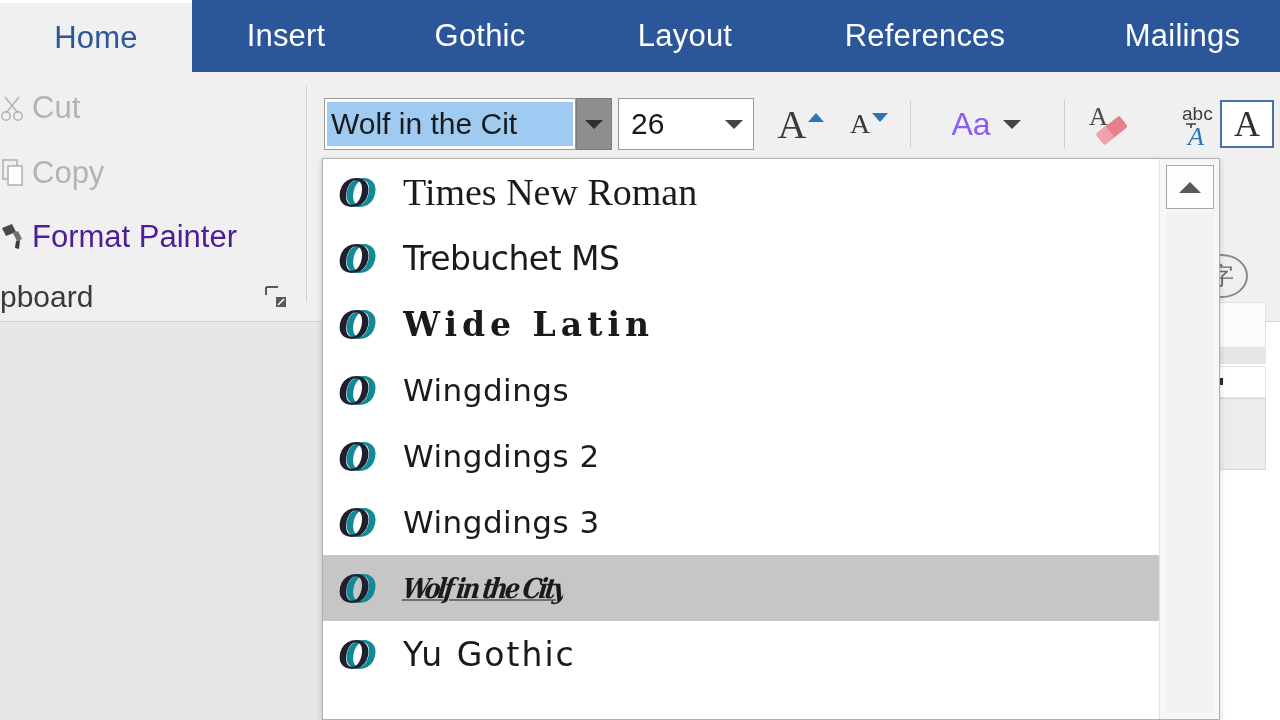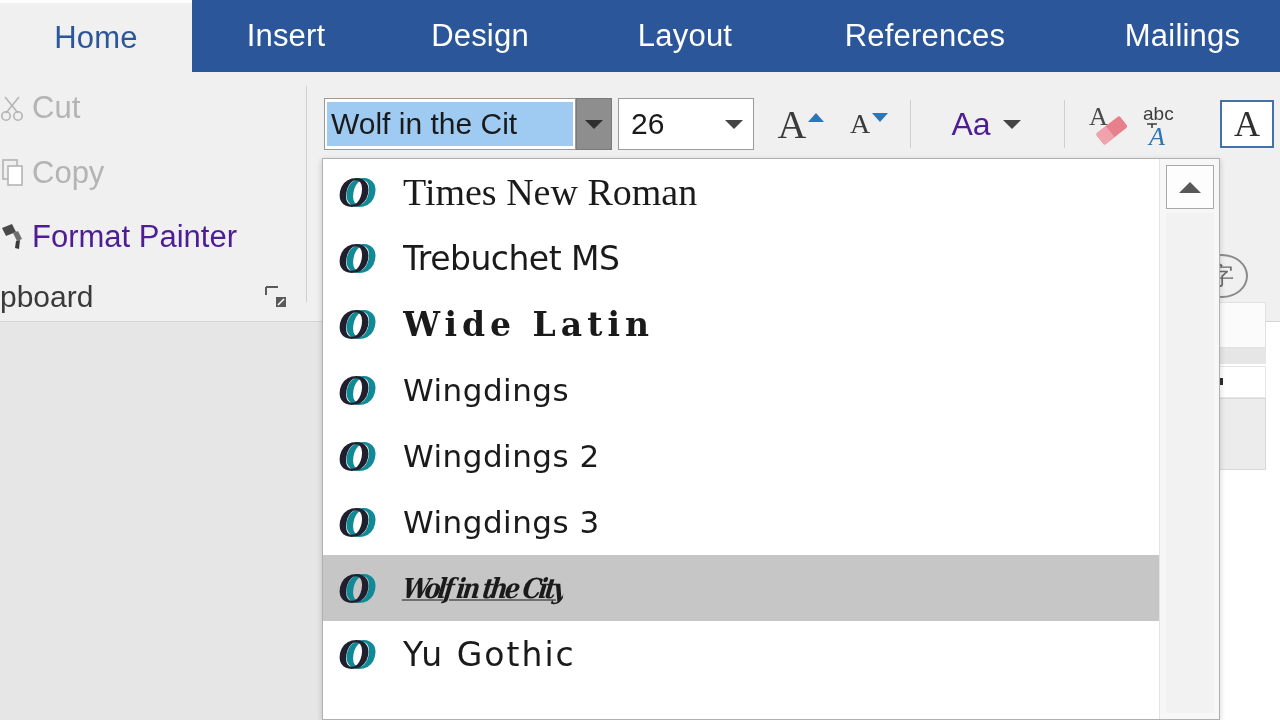--- a/index.html
+++ b/index.html
@@ -183,40 +183,40 @@
     width: 1px; height: 48px;
     background: #cfcfcf;
   }
 
   .grow-font  { left: 452px; width: 62px; }
   .shrink-font{ left: 520px; width: 62px; }
   .sep-1      { left: 592px; }
   .change-case{ left: 602px; width: 132px; }
   .sep-2      { left: 746px; }
   .clear-fmt  { left: 758px; width: 66px; }
-  .phonetic   { left: 810px; width: 66px; }
+  .phonetic   { left: 849px; width: 66px; }
   .char-border{ left: 898px; width: 62px; }
 
   .bigA { font-size: 40px; color: #3b3b3b; font-family: "Liberation Serif", serif; }
   .smallA { font-size: 28px; color: #3b3b3b; font-family: "Liberation Serif", serif; }
   .tri-up {
     width: 0; height: 0;
     border-left: 8px solid transparent;
     border-right: 8px solid transparent;
     border-bottom: 9px solid #2e75b6;
     margin-left: 2px; margin-bottom: 14px;
   }
   .tri-dn {
     width: 0; height: 0;
     border-left: 8px solid transparent;
     border-right: 8px solid transparent;
     border-top: 9px solid #2e75b6;
     margin-left: 2px; margin-bottom: 14px;
   }
-  .aa-text { font-size: 32px; color: #4c1d95; margin-right: 12px; }
+  .aa-text { font-size: 32px; color: #8b5cf6; margin-right: 12px; }
 
   .boxedA {
     width: 54px; height: 48px;
     border: 2px solid #4472a8;
     display: flex; align-items: center; justify-content: center;
     font-size: 36px; color: #2f2f2f;
     font-family: "Liberation Serif", serif;
     background: #ffffff;
   }
 
@@ -397,21 +397,21 @@
 <div id="app">
 
   <div class="tabstrip">
     <div class="tab active tab-home">
       <span>Home</span>
     </div>
     <div class="tab tab-insert">
       <span>Insert</span>
     </div>
     <div class="tab tab-design">
-      <span>Design</span>
+      <span>Gothic</span>
     </div>
     <div class="tab tab-layout">
       <span>Layout</span>
     </div>
     <div class="tab tab-refs">
       <span>References</span>
     </div>
     <div class="tab tab-mailings">
       <span>Mailings</span>
     </div>

